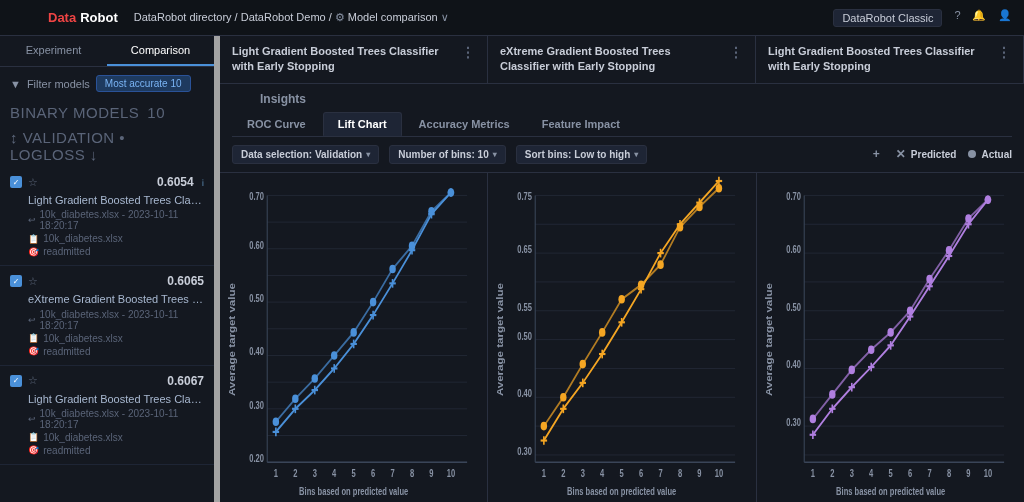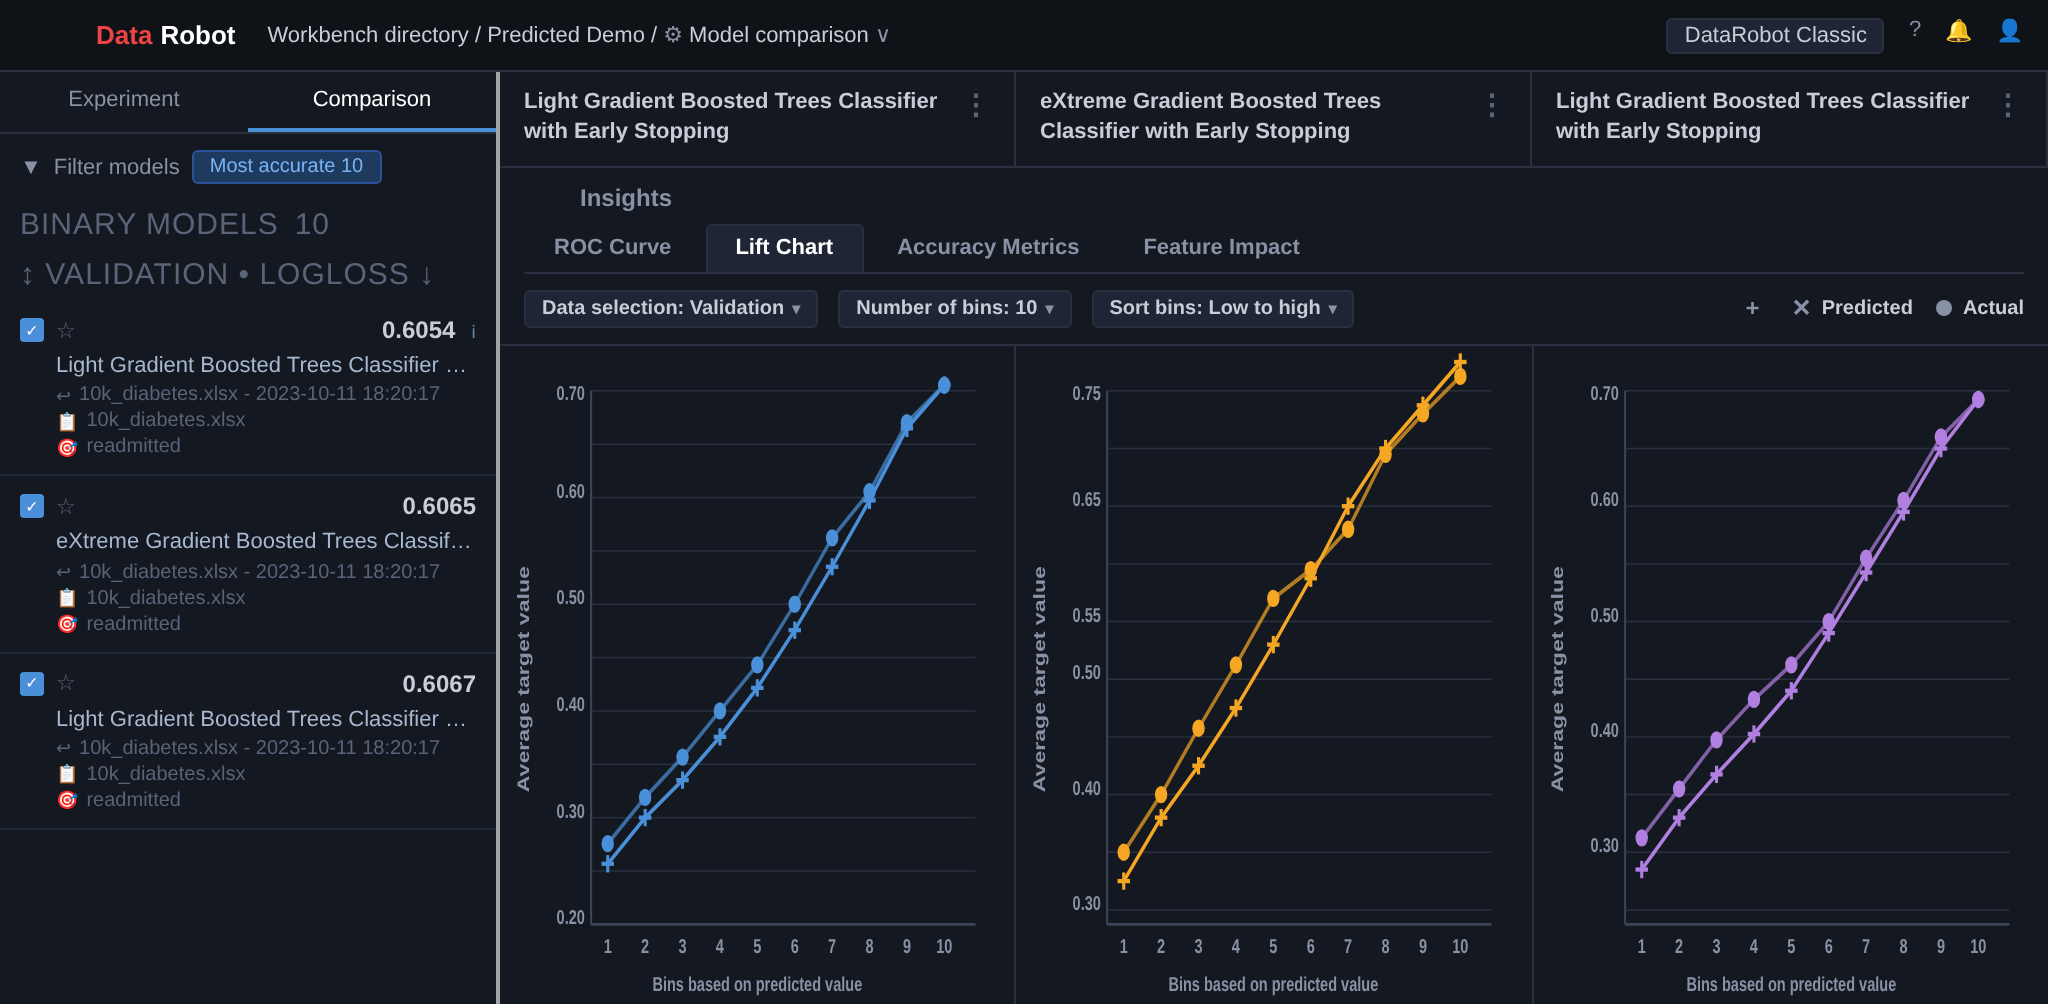--- a/index.html
+++ b/index.html
@@ -12,21 +12,21 @@
     .logo-robot { color: #fff; }
     .header-breadcrumb { color: #8892a4; font-size: 11px; margin-left: 8px; }
     .header-breadcrumb span { color: #c8cdd8; }
     .header-right { margin-left: auto; display: flex; gap: 12px; font-size: 11px; color: #8892a4; }
     .header-badge { background: #1e2535; border: 1px solid #2a3040; border-radius: 3px; padding: 2px 8px; color: #c8cdd8; cursor: pointer; }
 
     
     .layout { display: flex; height: calc(502px - 36px); }
 
     
-    .sidebar { width: 250px; background: #141820; border-right: 2px solid #a3a3a3; display: flex; flex-direction: column; flex-shrink: 0; }
+    .sidebar { width: 220px; background: #141820; border-right: 6px solid #a3a3a3; display: flex; flex-direction: column; flex-shrink: 0; }
     .sidebar-tabs { display: flex; border-bottom: 1px solid #2a3040; }
     .sidebar-tab { flex: 1; padding: 8px; text-align: center; cursor: pointer; font-size: 11px; color: #8892a4; border-bottom: 2px solid transparent; }
     .sidebar-tab.active { color: #fff; border-bottom: 2px solid #4a90d9; }
 
     .sidebar-filter { padding: 8px 10px; display: flex; align-items: center; gap: 6px; font-size: 11px; color: #8892a4; }
     .filter-badge { background: #1e3a5f; border: 1px solid #2a5298; border-radius: 3px; padding: 2px 8px; color: #7ab4f5; font-size: 10px; cursor: pointer; }
 
     .sidebar-section-label { padding: 4px 10px 4px; font-size: 15px; color: #5a6478; text-transform: uppercase; letter-spacing: 0.5px; display: flex; align-items: flex-start; gap: 8px; }
 
     .model-item { padding: 8px 10px; border-bottom: 1px solid #1e2535; cursor: pointer; }
@@ -76,21 +76,21 @@
   </style>
 </head>
 <body>
 
 <div class="header">
   <div class="header-logo">
     <span class="logo-data">Data</span>
       <span class="logo-robot">Robot</span>
   </div>
   <span class="header-breadcrumb">
-    <span>Workbench directory / Predicted Demo /</span>
+    <span>DataRobot directory / DataRobot Demo /</span>
     ⚙ <span>Model comparison</span> ∨
   </span>
   <div class="header-right">
     <div class="header-badge">DataRobot Classic</div>
     <span style="cursor:pointer;">?</span>
     <span style="cursor:pointer;">🔔</span>
     <span style="cursor:pointer;">👤</span>
   </div>
 </div>
 

